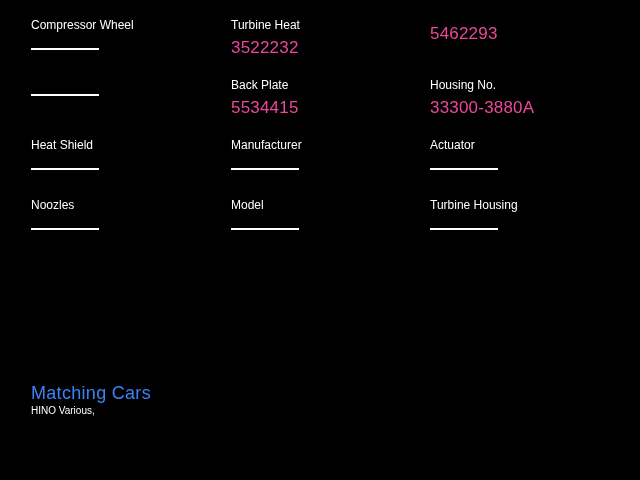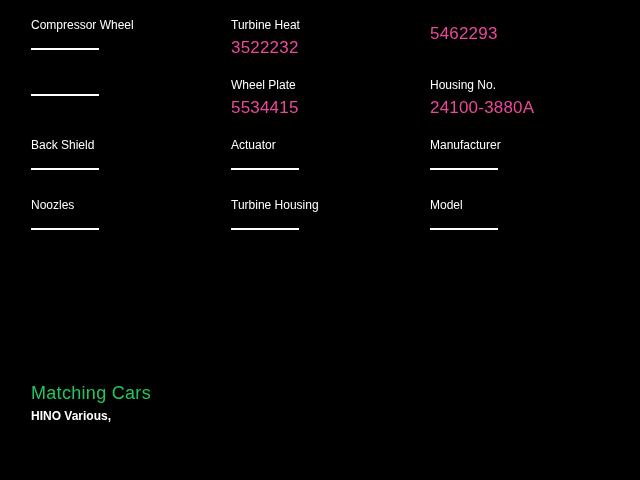--- a/index.html
+++ b/index.html
@@ -48,29 +48,29 @@
     margin-top: 16px;
   }
   .footer {
     position: absolute;
     left: 31px;
     top: 383px;
   }
   .footer-title {
     font-size: 18px;
     line-height: 21px;
-    color: #22c55e;
+    color: #3b82f6;
     letter-spacing: 0.3px;
   }
   .footer-sub {
-    font-size: 12px;
+    font-size: 10px;
     line-height: 13px;
-    font-weight: bold;
+    font-weight: normal;
     color: #ffffff;
-    margin-top: 6px;
+    margin-top: 0;
   }
 </style>
 </head>
 <body>
 
 <div class="page">
 
   <div class="fields-grid">
 
     <div class="cell">
@@ -89,63 +89,63 @@
       <div class="value">5462293</div>
 
     </div>
 
     <div class="cell">
 
       <div class="line"></div>
     </div>
 
     <div class="cell">
-      <div class="label">Wheel Plate</div>
+      <div class="label">Back Plate</div>
       <div class="value">5534415</div>
 
     </div>
 
     <div class="cell">
       <div class="label">Housing No.</div>
-      <div class="value">24100-3880A</div>
+      <div class="value">33300-3880A</div>
 
     </div>
 
     <div class="cell">
-      <div class="label">Back Shield</div>
+      <div class="label">Heat Shield</div>
+
+      <div class="line"></div>
+    </div>
+
+    <div class="cell">
+      <div class="label">Manufacturer</div>
 
       <div class="line"></div>
     </div>
 
     <div class="cell">
       <div class="label">Actuator</div>
 
       <div class="line"></div>
     </div>
 
     <div class="cell">
-      <div class="label">Manufacturer</div>
-
-      <div class="line"></div>
-    </div>
-
-    <div class="cell">
       <div class="label">Noozles</div>
 
       <div class="line"></div>
     </div>
 
     <div class="cell">
-      <div class="label">Turbine Housing</div>
+      <div class="label">Model</div>
 
       <div class="line"></div>
     </div>
 
     <div class="cell">
-      <div class="label">Model</div>
+      <div class="label">Turbine Housing</div>
 
       <div class="line"></div>
     </div>
 
   </div>
 
   <div class="footer">
     <div class="footer-title">Matching Cars</div>
     <div class="footer-sub">HINO Various,</div>
   </div>

